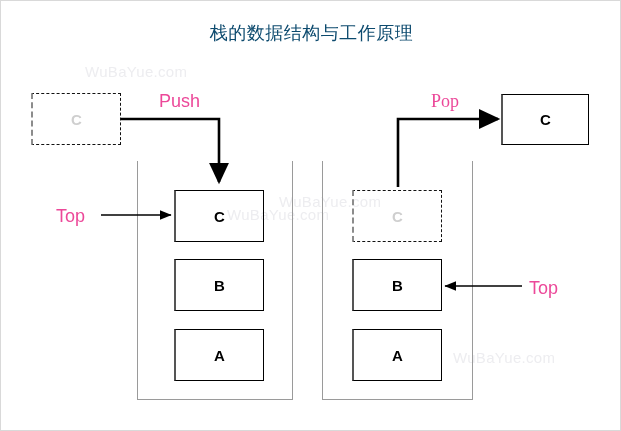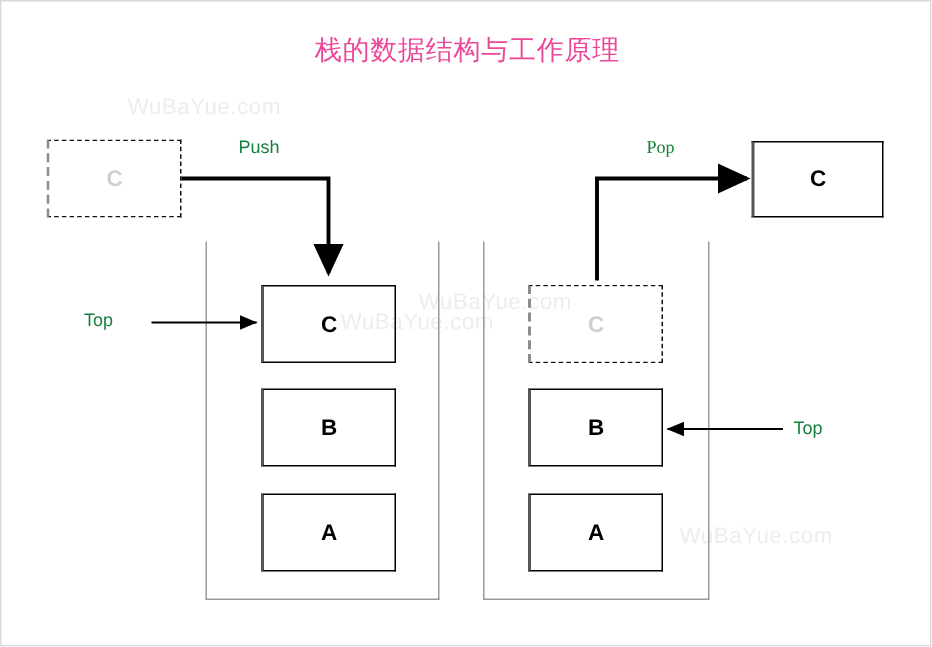--- a/index.html
+++ b/index.html
@@ -19,21 +19,21 @@
     box-sizing: border-box;
     overflow: hidden;
   }
   .title {
     position: absolute;
     left: 0;
     top: 20px;
     width: 621px;
     text-align: center;
     font-size: 18px;
-    color: #ec4899;
+    color: #0c4a6e;
     letter-spacing: 0.5px;
     font-family: "Liberation Sans", "DejaVu Sans", sans-serif;
   }
   .watermark {
     position: absolute;
     font-size: 15px;
     color: #ededf0;
     font-family: "Liberation Sans", "DejaVu Sans", sans-serif;
     white-space: nowrap;
     user-select: none;
@@ -63,22 +63,22 @@
     border: 1.6px solid #000000;
     border-left: 2.4px solid #555555;
   }
   .node.ghost {
     border: 1.6px dashed #111111;
     border-left: 2.4px dashed #8c8c8c;
     color: #cfcfcf;
   }
   .label {
     position: absolute;
-    font-size: 12px;
-    color: #15803d;
+    font-size: 18px;
+    color: #ec4899;
     white-space: nowrap;
     font-family: "Liberation Sans", "DejaVu Sans", sans-serif;
   }
   svg.arrows {
     position: absolute;
     left: 0;
     top: 0;
     width: 621px;
     height: 431px;
     overflow: visible;

